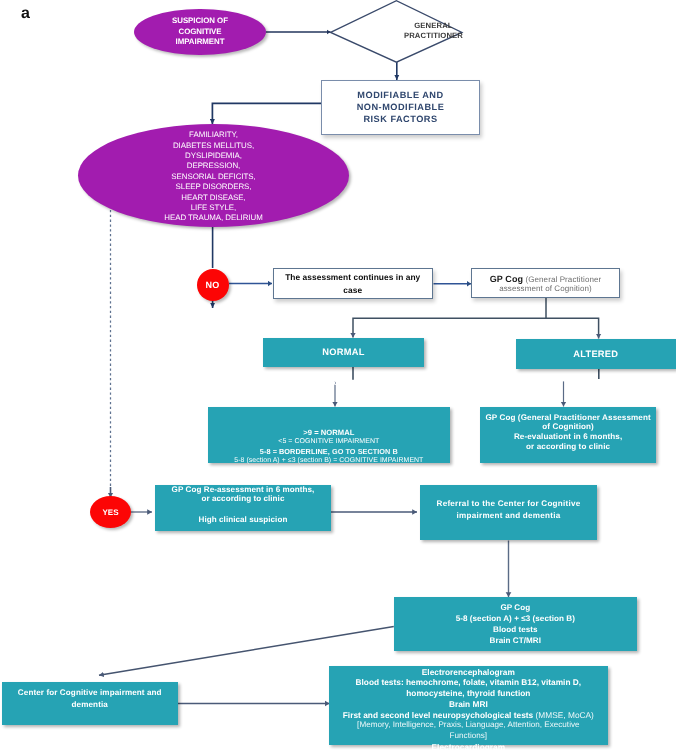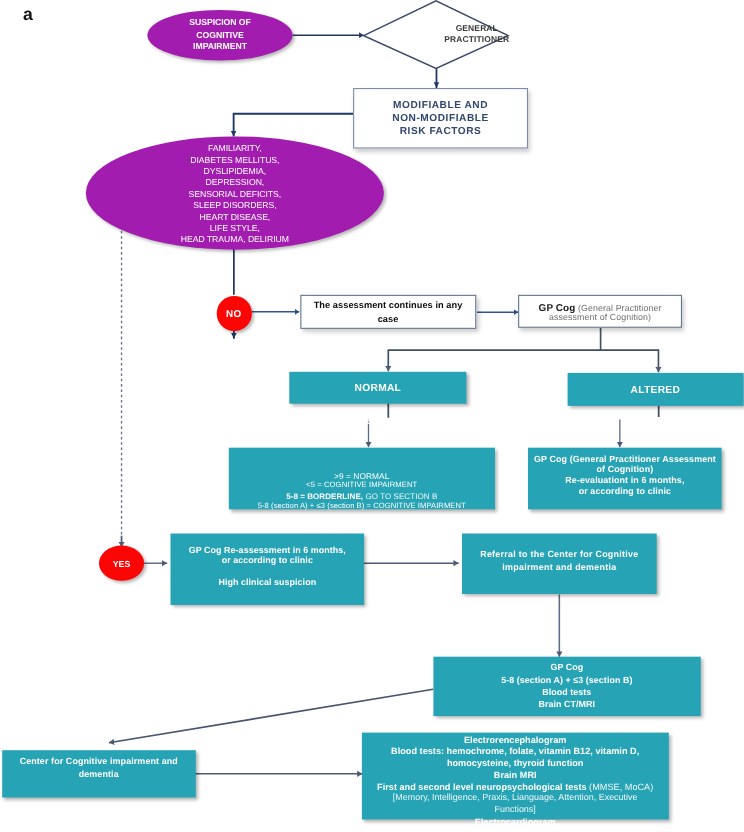--- a/index.html
+++ b/index.html
@@ -148,42 +148,42 @@
     <span>NORMAL</span>
   </div>
 
   <div class="node teal" style="left:516px;top:339px;width:159.5px;height:30px;font-size:9.3px;font-weight:bold;letter-spacing:0.25px;">
     <span>ALTERED</span>
   </div>
 
   <div class="node teal" style="left:207.6px;top:407.4px;width:242.5px;height:55.6px;line-height:9.4px;letter-spacing:0.05px;">
     <div id="gp-cog-scores-lines">
         <span class="tx" style="font-size: 7.6px; font-weight: bold;">GP Cog</span>
-        <span class="tx" style="font-size: 7.6px; font-weight: normal; margin-top: 40px;">&gt;9 = NORMAL</span>
+        <span class="tx" style="font-size: 7.6px; font-weight: bold; margin-top: 40px;">&gt;9 = NORMAL</span>
         <span class="tx" style="font-size: 7px; font-weight: normal;">&lt;5 = COGNITIVE IMPAIRMENT</span>
-        <span class="tx" style="font-size: 7.3px;"><b>5-8 = BORDERLINE,</b><span style="font-weight: 400; opacity: 0.93;"> GO TO SECTION B</span></span>
+        <span class="tx" style="font-size: 7.3px;"><b>5-8 = BORDERLINE,</b><span style="font-weight: 700; opacity: 0.93;"> GO TO SECTION B</span></span>
         <span class="tx" style="font-size: 6.95px; font-weight: normal;">5-8 (section A) + ≤3 (section B) = COGNITIVE IMPAIRMENT</span>
         <span class="tx" style="font-size: 7.3px; font-weight: normal; margin-top: 17px;">5-8 (section A) + 4-6 (section B) =</span>
       </div>
   </div>
 
   <div class="node teal" style="left:480.2px;top:407.4px;width:175.8px;height:55.6px;font-size:8.1px;font-weight:bold;line-height:9.7px;letter-spacing:0.1px;">
     <div style="transform:translateY(-3.2px)">
       <span class="tx">GP Cog (General Practitioner Assessment</span>
       <span class="tx">of Cognition)</span>
       <span class="tx">Re-evaluationt in 6 months,</span>
       <span class="tx">or according to clinic</span>
     </div>
   </div>
 
   <div class="node redcircle" style="left:90px;top:496px;width:41px;height:32px;font-size:8px;">
     <span>YES</span>
   </div>
 
-  <div class="node teal" style="left:155.4px;top:484.7px;width:175.2px;height:65px;font-size:8.1px;font-weight:bold;line-height:9.3px;letter-spacing:0.05px;">
+  <div class="node teal" style="left:155.4px;top:484.7px;width:175.2px;height:46px;font-size:8.1px;font-weight:bold;line-height:9.3px;letter-spacing:0.05px;">
     <div style="transform:translateY(-2.6px)">
       <span class="tx">GP Cog Re-assessment in 6 months,</span>
       <span class="tx">or according to clinic</span>
       <span class="tx" style="line-height:11.3px;">&nbsp;</span>
       <span class="tx">High clinical suspicion</span>
     </div>
   </div>
 
   <div class="node teal" style="left:420.3px;top:484.7px;width:176.4px;height:55.8px;font-size:8.1px;font-weight:bold;line-height:11.2px;letter-spacing:0.25px;">
     <div style="transform:translateY(-3px)">

